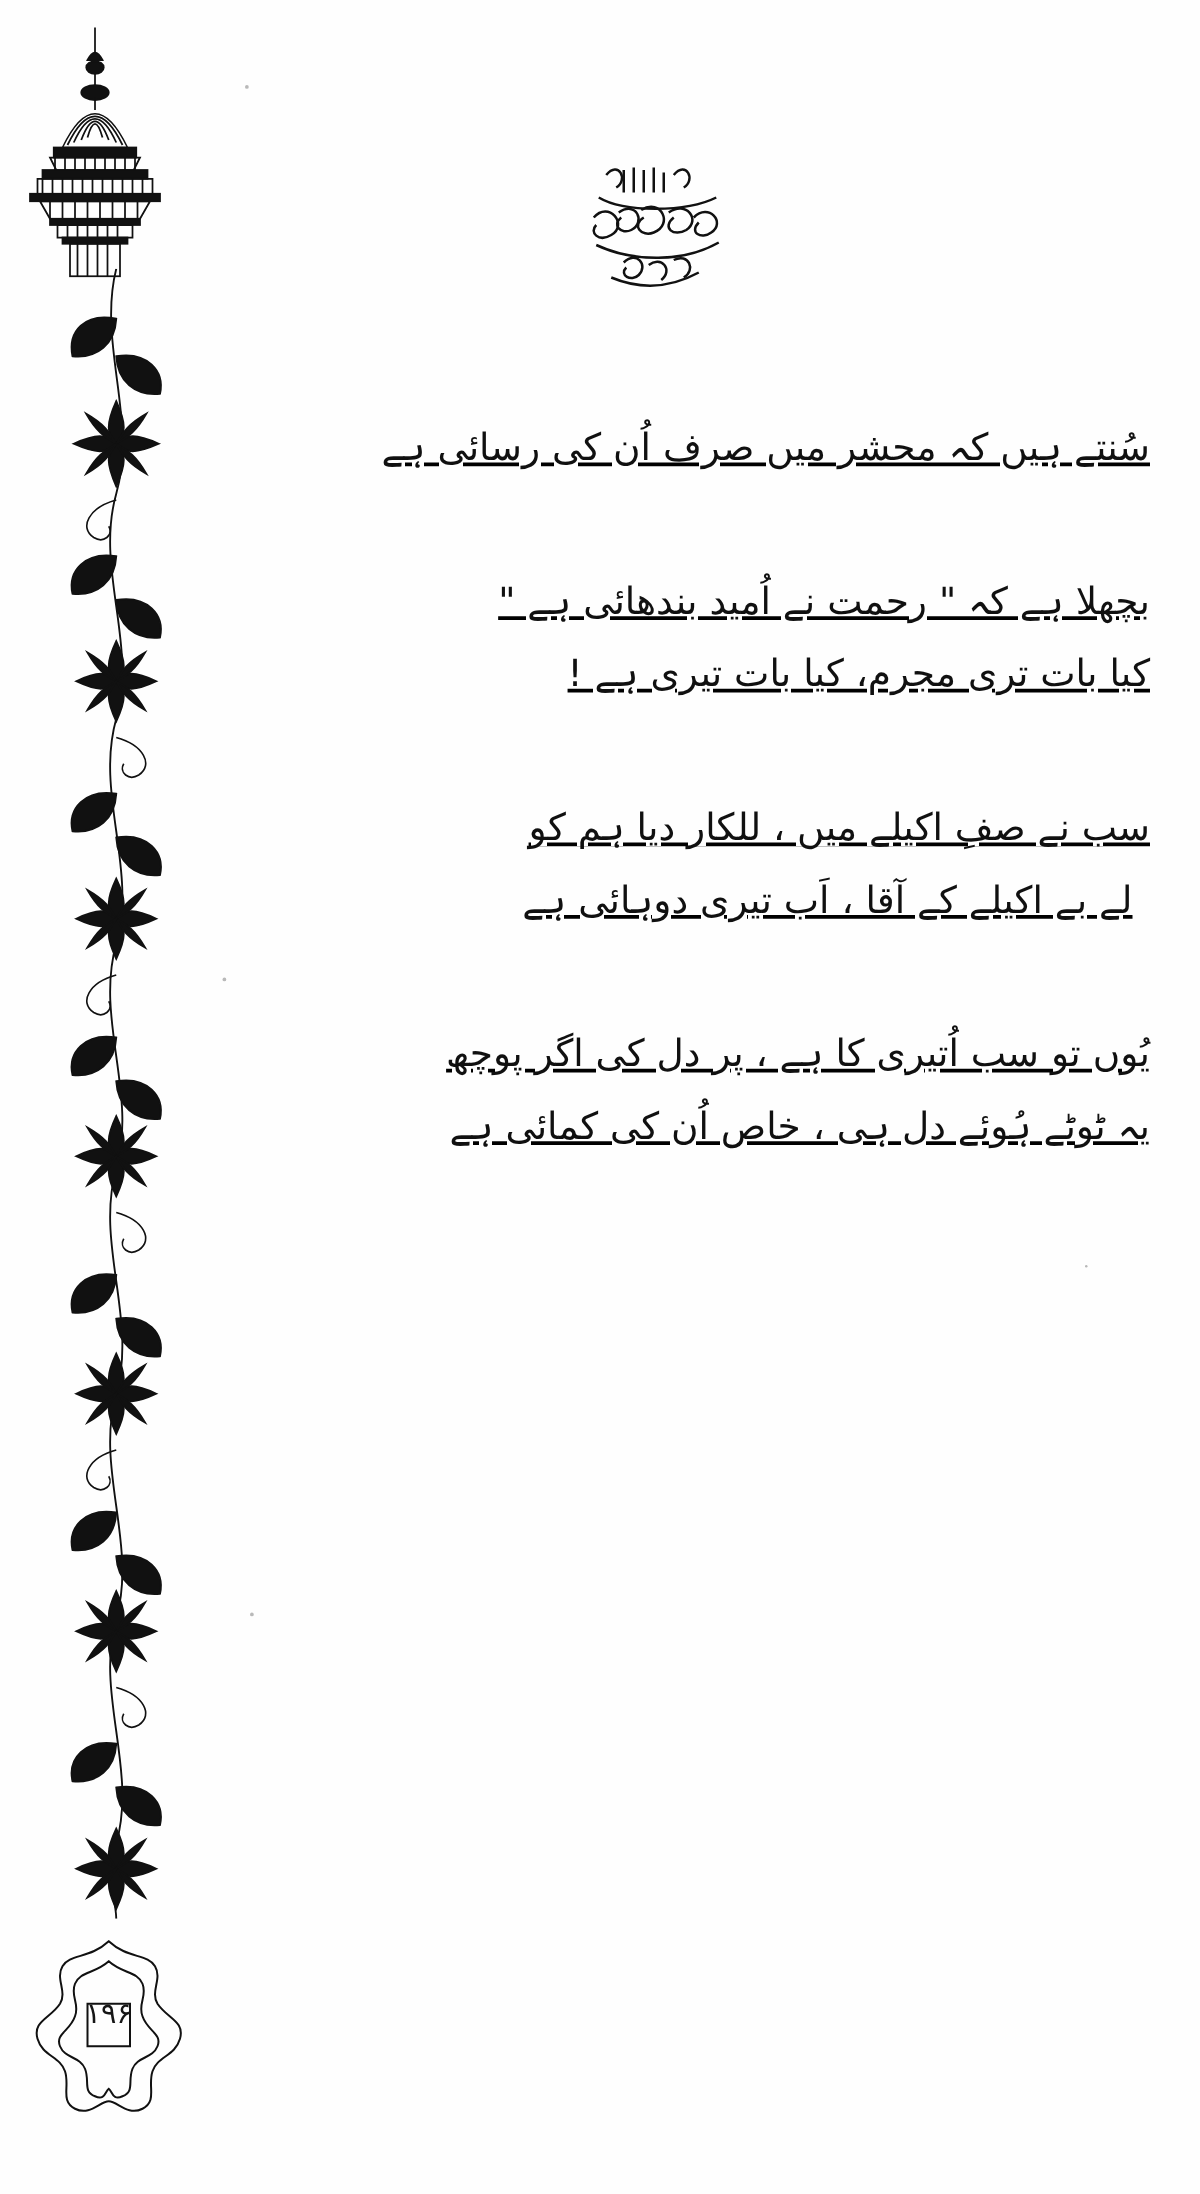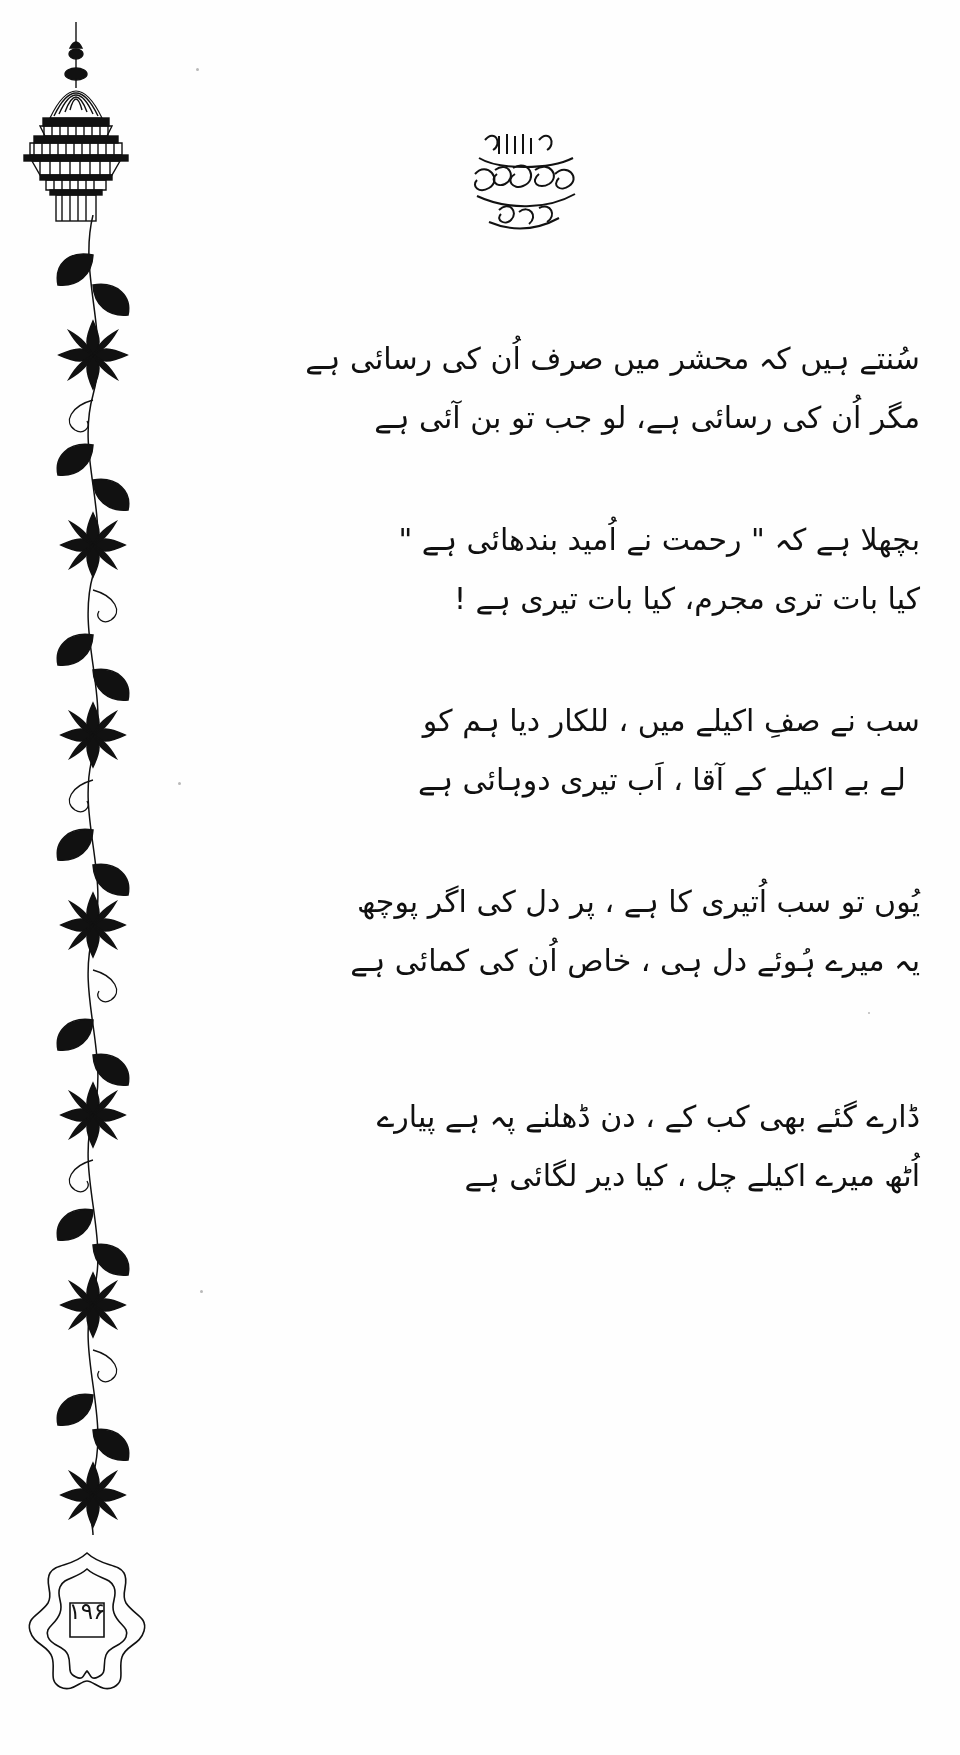--- a/index.html
+++ b/index.html
@@ -72,20 +72,21 @@
   #verse-body {
     position: absolute;
     right: 40px;
     top: 330px;
     width: 700px;
     direction: rtl;
     text-align: right;
   }
   .couplet {
     margin-bottom: 64px;
+    text-decoration: underline;
   }
   .verse-line {
     font-family: "DejaVu Sans", sans-serif;
     font-size: 30px;
     line-height: 1.95;
     color: #101010;
     white-space: nowrap;
     letter-spacing: 0.5px;
   }
   .verse-line.indent-1 { padding-left: 18px; }
@@ -293,44 +294,39 @@
       <path d="M64 94 c 10 -8 20 4 10 12"></path>
       <path d="M84 90 c 12 -6 18 8 8 14"></path>
       <path d="M34 104 c 24 10 48 8 70 -4"></path>
     </g>
   </svg>
 
   <div id="verse-body">
 
     <div class="couplet">
       <div class="verse-line">سُنتے ہیں کہ محشر میں صرف اُن کی رسائی ہے</div>
-      <div class="verse-line indent-1">مگر اُن کی رسائی ہے، لو جب تو بن آئی ہے</div>
     </div>
 
     <div class="couplet">
       <div class="verse-line">بچھلا ہے کہ " رحمت نے اُمید بندھائی ہے "</div>
       <div class="verse-line indent-1">کیا بات تری مجرم، کیا بات تیری ہے !</div>
     </div>
 
     <div class="couplet">
       <div class="verse-line">سب نے صفِ اکیلے میں ، للکار دیا ہم کو</div>
       <div class="verse-line indent-2">لے بے اکیلے کے آقا ، اَب تیری دوہائی ہے</div>
     </div>
 
     <div class="couplet">
       <div class="verse-line">یُوں تو سب اُتیری کا ہے ، پر دل کی اگر پوچھ</div>
-      <div class="verse-line indent-1">یہ میرے ہُوئے دل ہی ، خاص اُن کی کمائی ہے</div>
+      <div class="verse-line indent-1">یہ ٹوٹے ہُوئے دل ہی ، خاص اُن کی کمائی ہے</div>
     </div>
 
     <div class="spacer-lg"></div>
 
-    <div class="couplet">
-      <div class="verse-line">ڈارے گئے بھی کب کے ، دن ڈھلنے پہ ہے پیارے</div>
-      <div class="verse-line indent-1">اُٹھ میرے اکیلے چل ، کیا دیر لگائی ہے</div>
-    </div>
 
   </div>
 
   <div class="speck" style="left:196px; top:68px; width:3px; height:3px;"></div>
   <div class="speck" style="left:178px; top:782px; width:3px; height:3px;"></div>
   <div class="speck" style="left:200px; top:1290px; width:3px; height:3px;"></div>
   <div class="speck" style="left:868px; top:1012px; width:2px; height:2px;"></div>
 
 </div>
 

